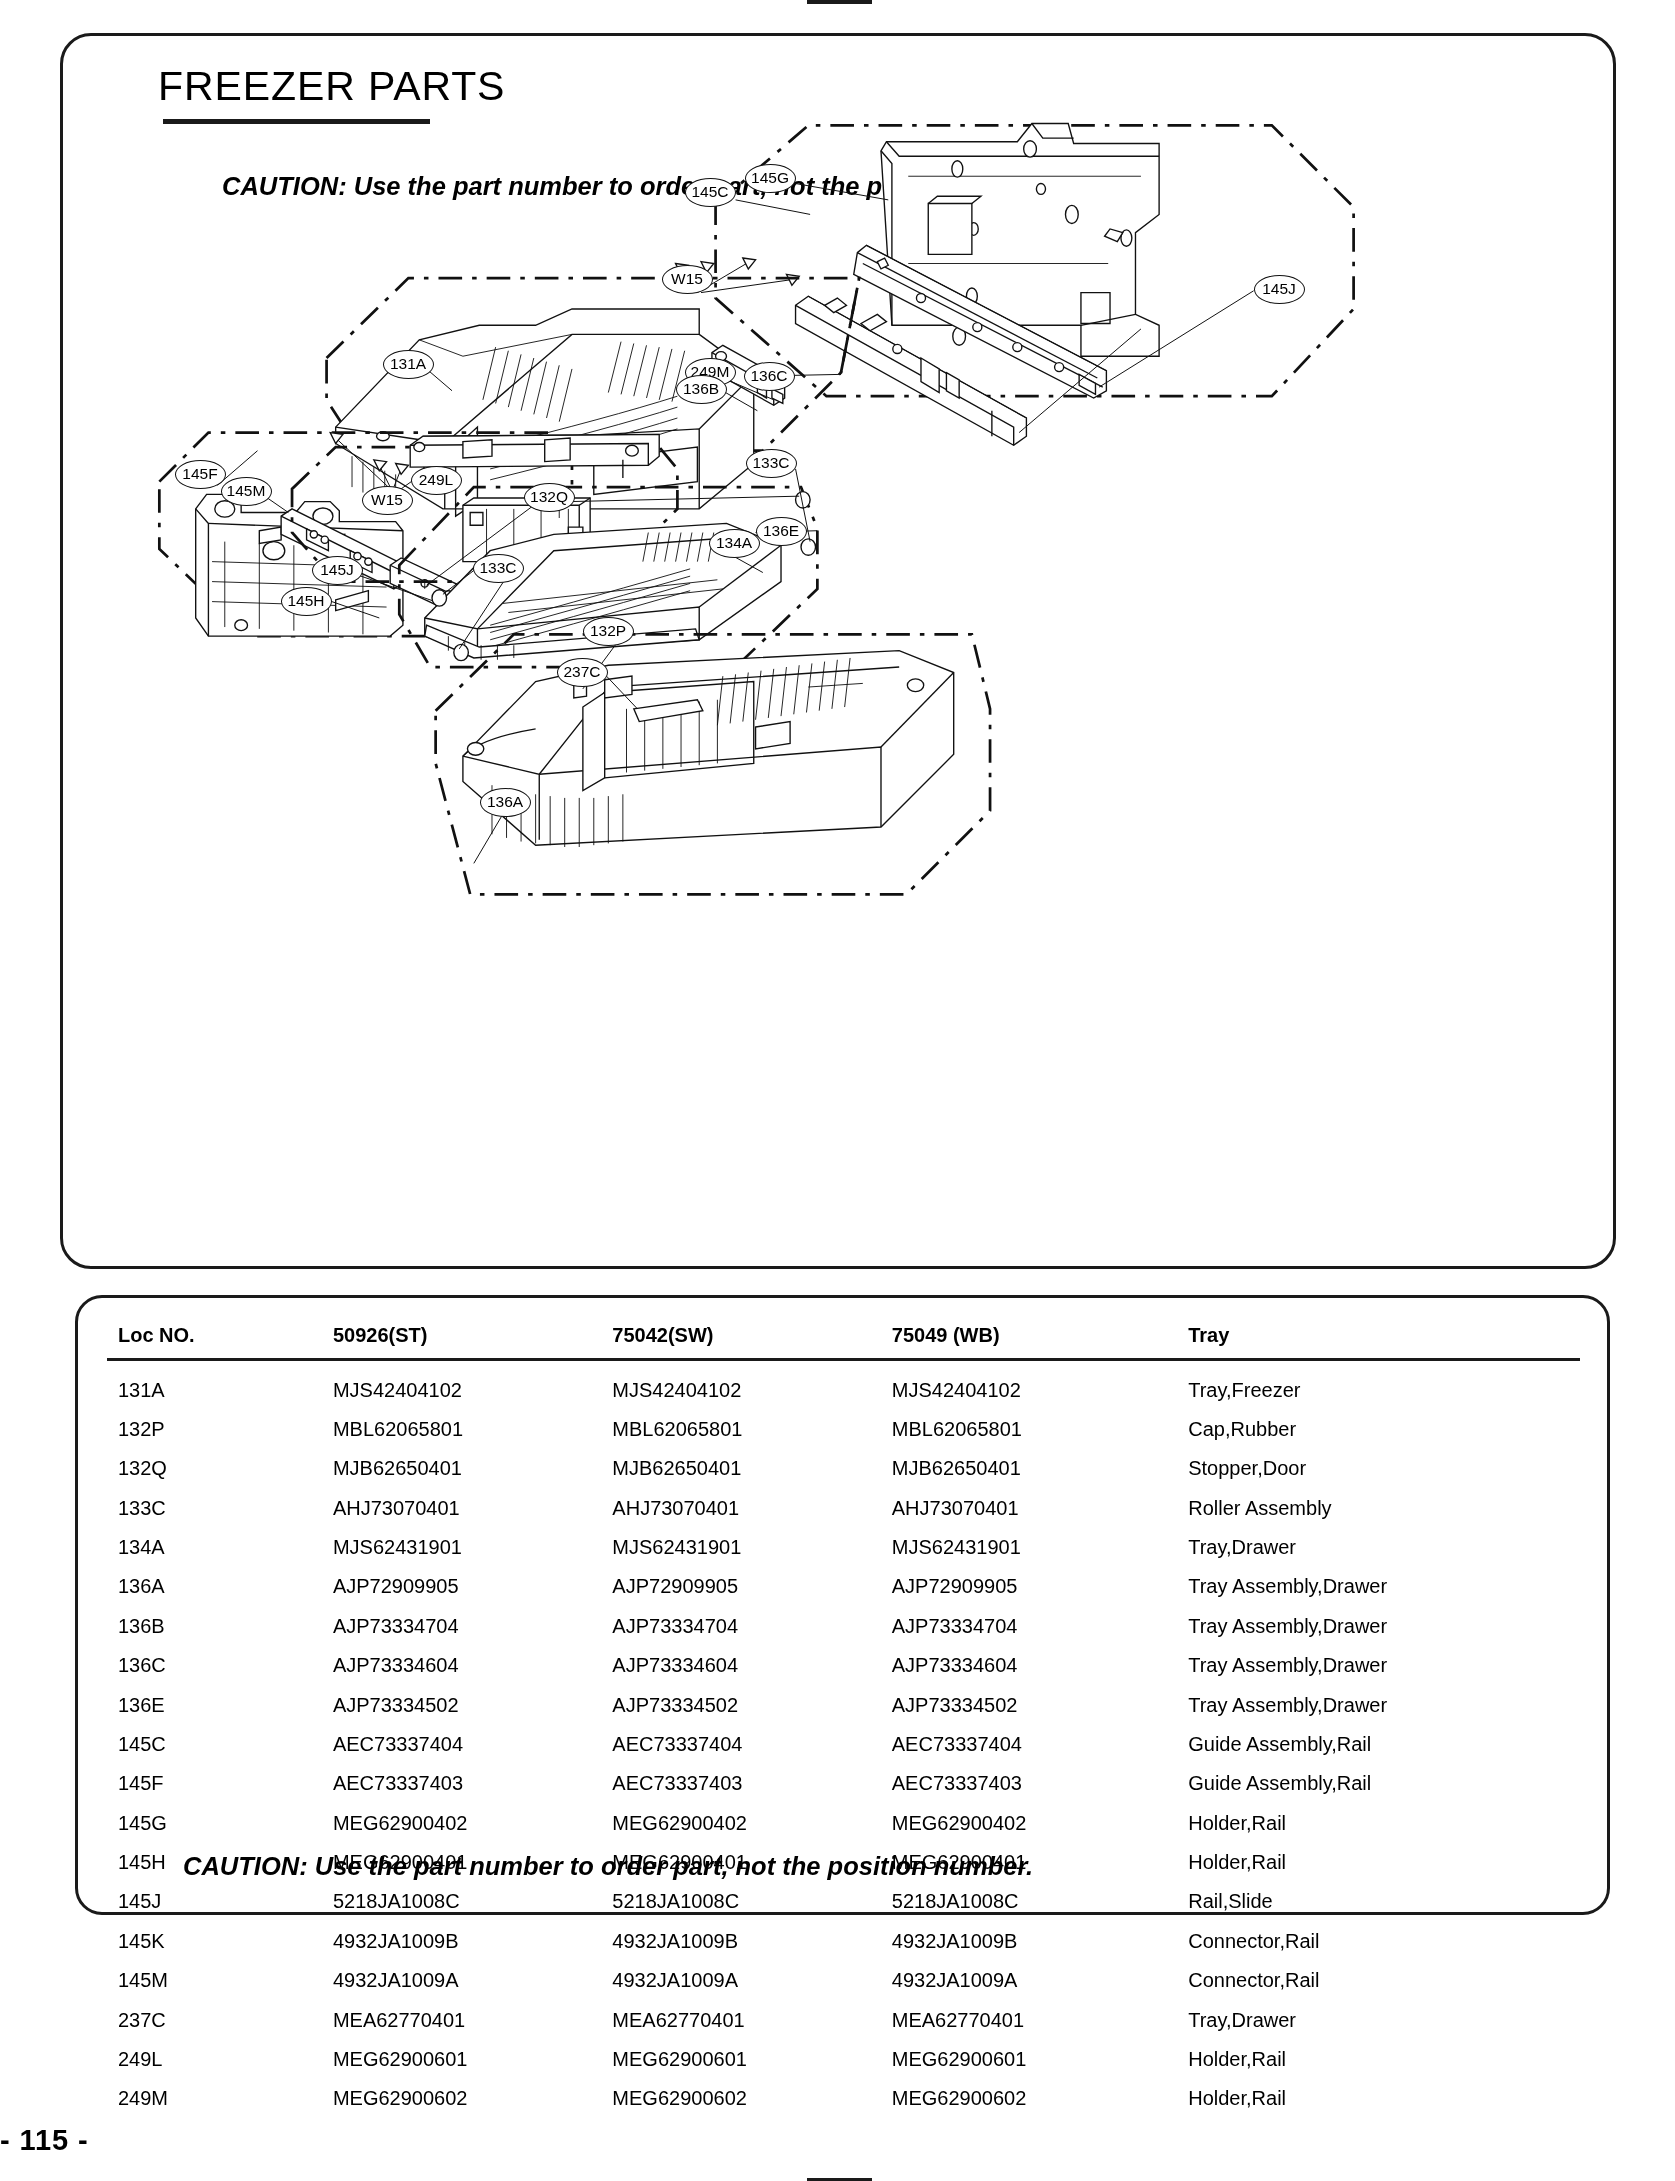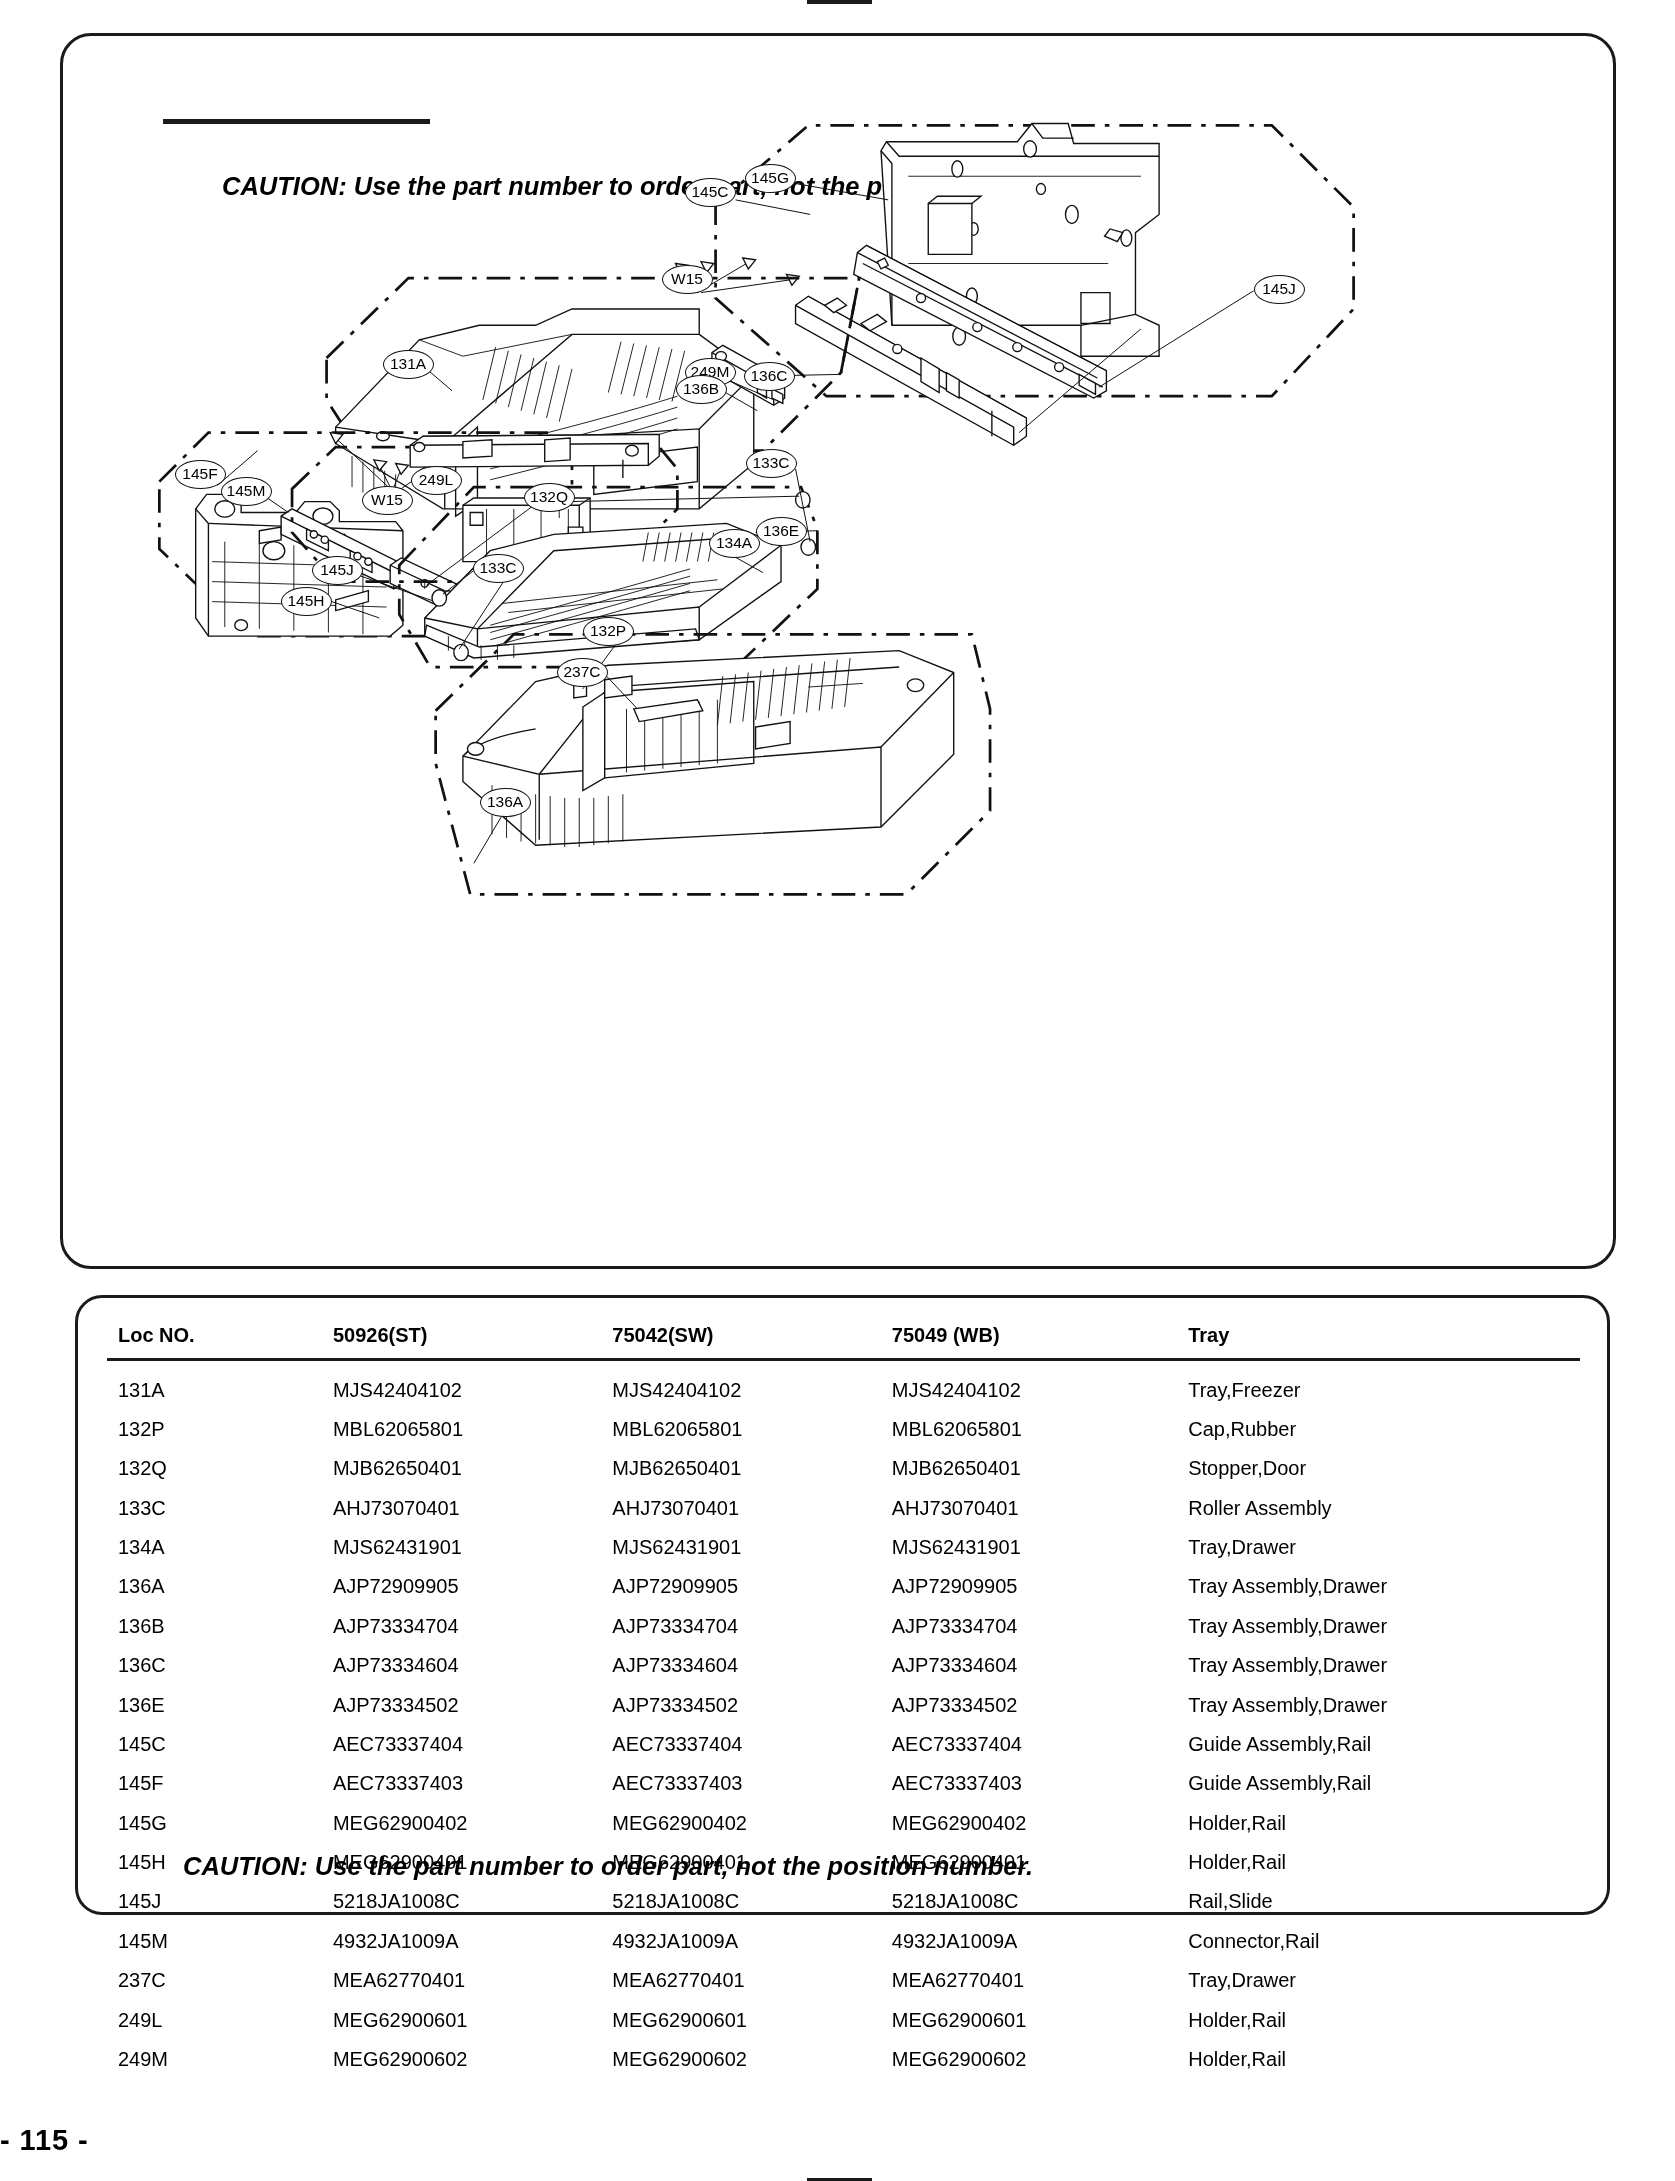--- a/index.html
+++ b/index.html
@@ -146,20 +146,21 @@
   .lead { fill: none; stroke: #111; stroke-width: 1.1; }
 </style>
 </head>
 <body>
 
 <div class="crop-mark crop-top"></div>
 <div class="crop-mark crop-bottom"></div>
 
 <div id="diagram-panel">
 
+  <div id="page-title">FREEZER PARTS</div>
   <div id="page-title-rule"></div>
   <div id="caution-top">CAUTION: Use the part number to order part, not the position number.</div>
 
   <div id="drawing">
     <svg width="1556" height="1233" viewBox="0 0 1712 1356">
 
       <path class="dash" d="M718 186 L820 98 L1330 98 L1420 188 L1420 300 L1330 396 L840 396 L718 288 Z"></path>
 
       <g>
         <path class="lnf" d="M900 126 L906 116 L1050 116 L1066 96 L1106 96 L1112 118 L1206 118 L1206 196 L1180 216 L1180 306 L1206 318 L1206 352 L1120 352 L1120 318 L912 318 Z"></path>
@@ -625,20 +626,27 @@
           <td class="col-desc">Holder,Rail</td>
         </tr>
         <tr>
           <td class="col-loc">145J</td>
           <td class="col-p1">5218JA1008C</td>
           <td class="col-p2">5218JA1008C</td>
           <td class="col-p3">5218JA1008C</td>
           <td class="col-desc">Rail,Slide</td>
         </tr>
         <tr>
+          <td class="col-loc">145K</td>
+          <td class="col-p1">4932JA1009B</td>
+          <td class="col-p2">4932JA1009B</td>
+          <td class="col-p3">4932JA1009B</td>
+          <td class="col-desc">Connector,Rail</td>
+        </tr>
+        <tr>
           <td class="col-loc">145M</td>
           <td class="col-p1">4932JA1009A</td>
           <td class="col-p2">4932JA1009A</td>
           <td class="col-p3">4932JA1009A</td>
           <td class="col-desc">Connector,Rail</td>
         </tr>
         <tr>
           <td class="col-loc">237C</td>
           <td class="col-p1">MEA62770401</td>
           <td class="col-p2">MEA62770401</td>

